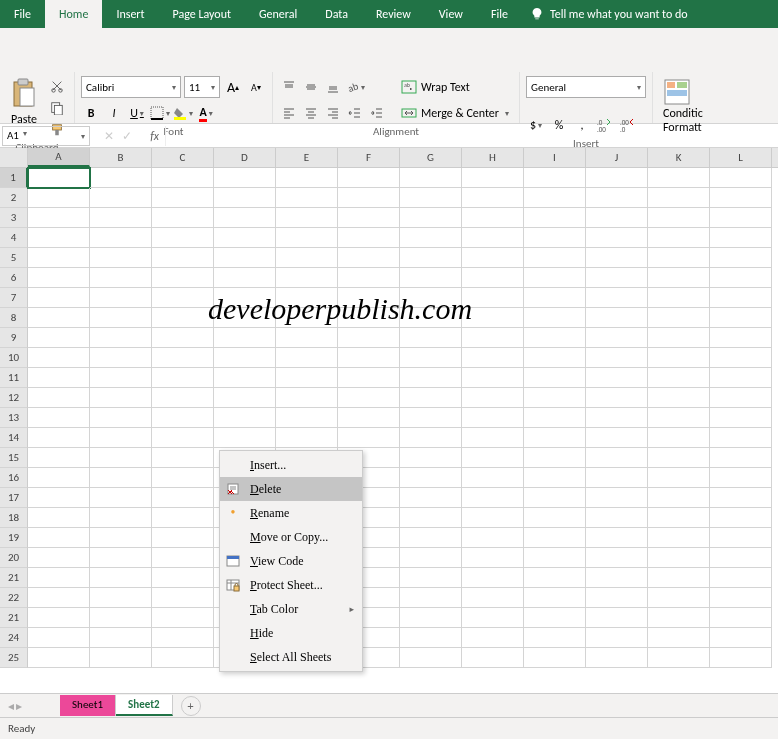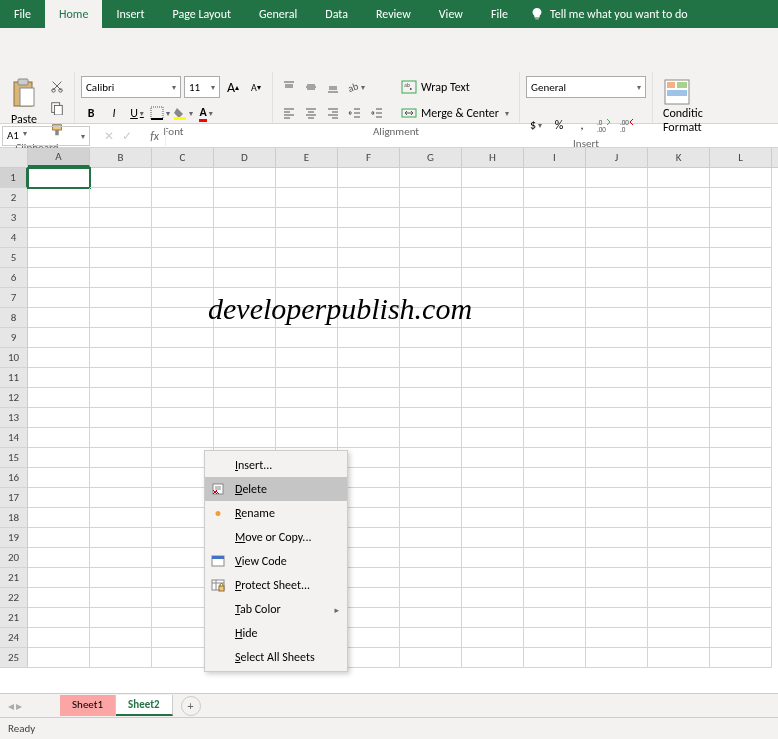--- a/index.html
+++ b/index.html
@@ -61,33 +61,33 @@
     .row-header.selected { background: #d2d2d2; border-right: 2px solid #217346; }
     
     .cells { position: relative; flex: 1; }
     .cell-row { display: flex; height: 20px; }
     .cell { width: 62px; height: 20px; border-right: 1px solid #d4d4d4; border-bottom: 1px solid #d4d4d4; }
     .cell.active { outline: 2px solid #217346; outline-offset: -1px; }
     
     .watermark { position: absolute; left: 180px; top: 124px; font-family: "Comic Sans MS", cursive; font-size: 30px; font-style: italic; color: #000; pointer-events: none; }
     
     
-    .context-menu { position: absolute; left: 204px; top: 450px; width: 144px; background: #f3f2f1; border: 1px solid #ccc; box-shadow: 2px 2px 5px rgba(0,0,0,0.2); z-index: 100; padding: 2px 0; }
+    .context-menu { position: absolute; left: 219px; top: 450px; width: 144px; background: #f3f2f1; border: 1px solid #ccc; box-shadow: 2px 2px 5px rgba(0,0,0,0.2); z-index: 100; padding: 2px 0; font-family: Liberation Serif, serif; }
     .context-item { height: 24px; display: flex; align-items: center; padding: 0 8px 0 4px; gap: 8px; font-size: 12px; cursor: pointer; }
     .context-item:hover, .context-item.hovered { background: #c5c5c5; }
     .context-item.disabled { color: #a0a0a0; }
     .context-icon { width: 18px; height: 18px; display: flex; align-items: center; justify-content: center; flex-shrink: 0; }
     .context-label { flex: 1; }
     .submenu-arrow { font-size: 9px; color: #666; }
     .accel { text-decoration: underline; }
     
     
     .sheet-tabs-bar { position: absolute; bottom: 22px; left: 0; right: 0; height: 24px; background: #f3f2f1; border-top: 1px solid #ccc; display: flex; align-items: center; }
     .sheet-nav { display: flex; gap: 2px; padding: 0 8px; color: #aaa; }
-    .sheet-tab { padding: 3px 12px; font-size: 11px; border-right: 1px solid #ccc; background: #fca5a5; cursor: pointer; }
+    .sheet-tab { padding: 3px 12px; font-size: 11px; border-right: 1px solid #ccc; background: #ec4899; cursor: pointer; }
     .sheet-tab.active { background: #fff; color: #217346; font-weight: bold; border-bottom: 2px solid #217346; }
     .new-sheet-btn { width: 20px; height: 20px; border: 1px solid #ccc; border-radius: 50%; display: flex; align-items: center; justify-content: center; margin-left: 8px; color: #666; }
     
     .status-bar { position: absolute; bottom: 0; left: 0; right: 0; height: 22px; background: #f3f2f1; border-top: 1px solid #ccc; display: flex; align-items: center; padding: 0 8px; font-size: 11px; color: #444; }
     
     svg { display: block; }
   </style>
 </head>
 <body>
 

